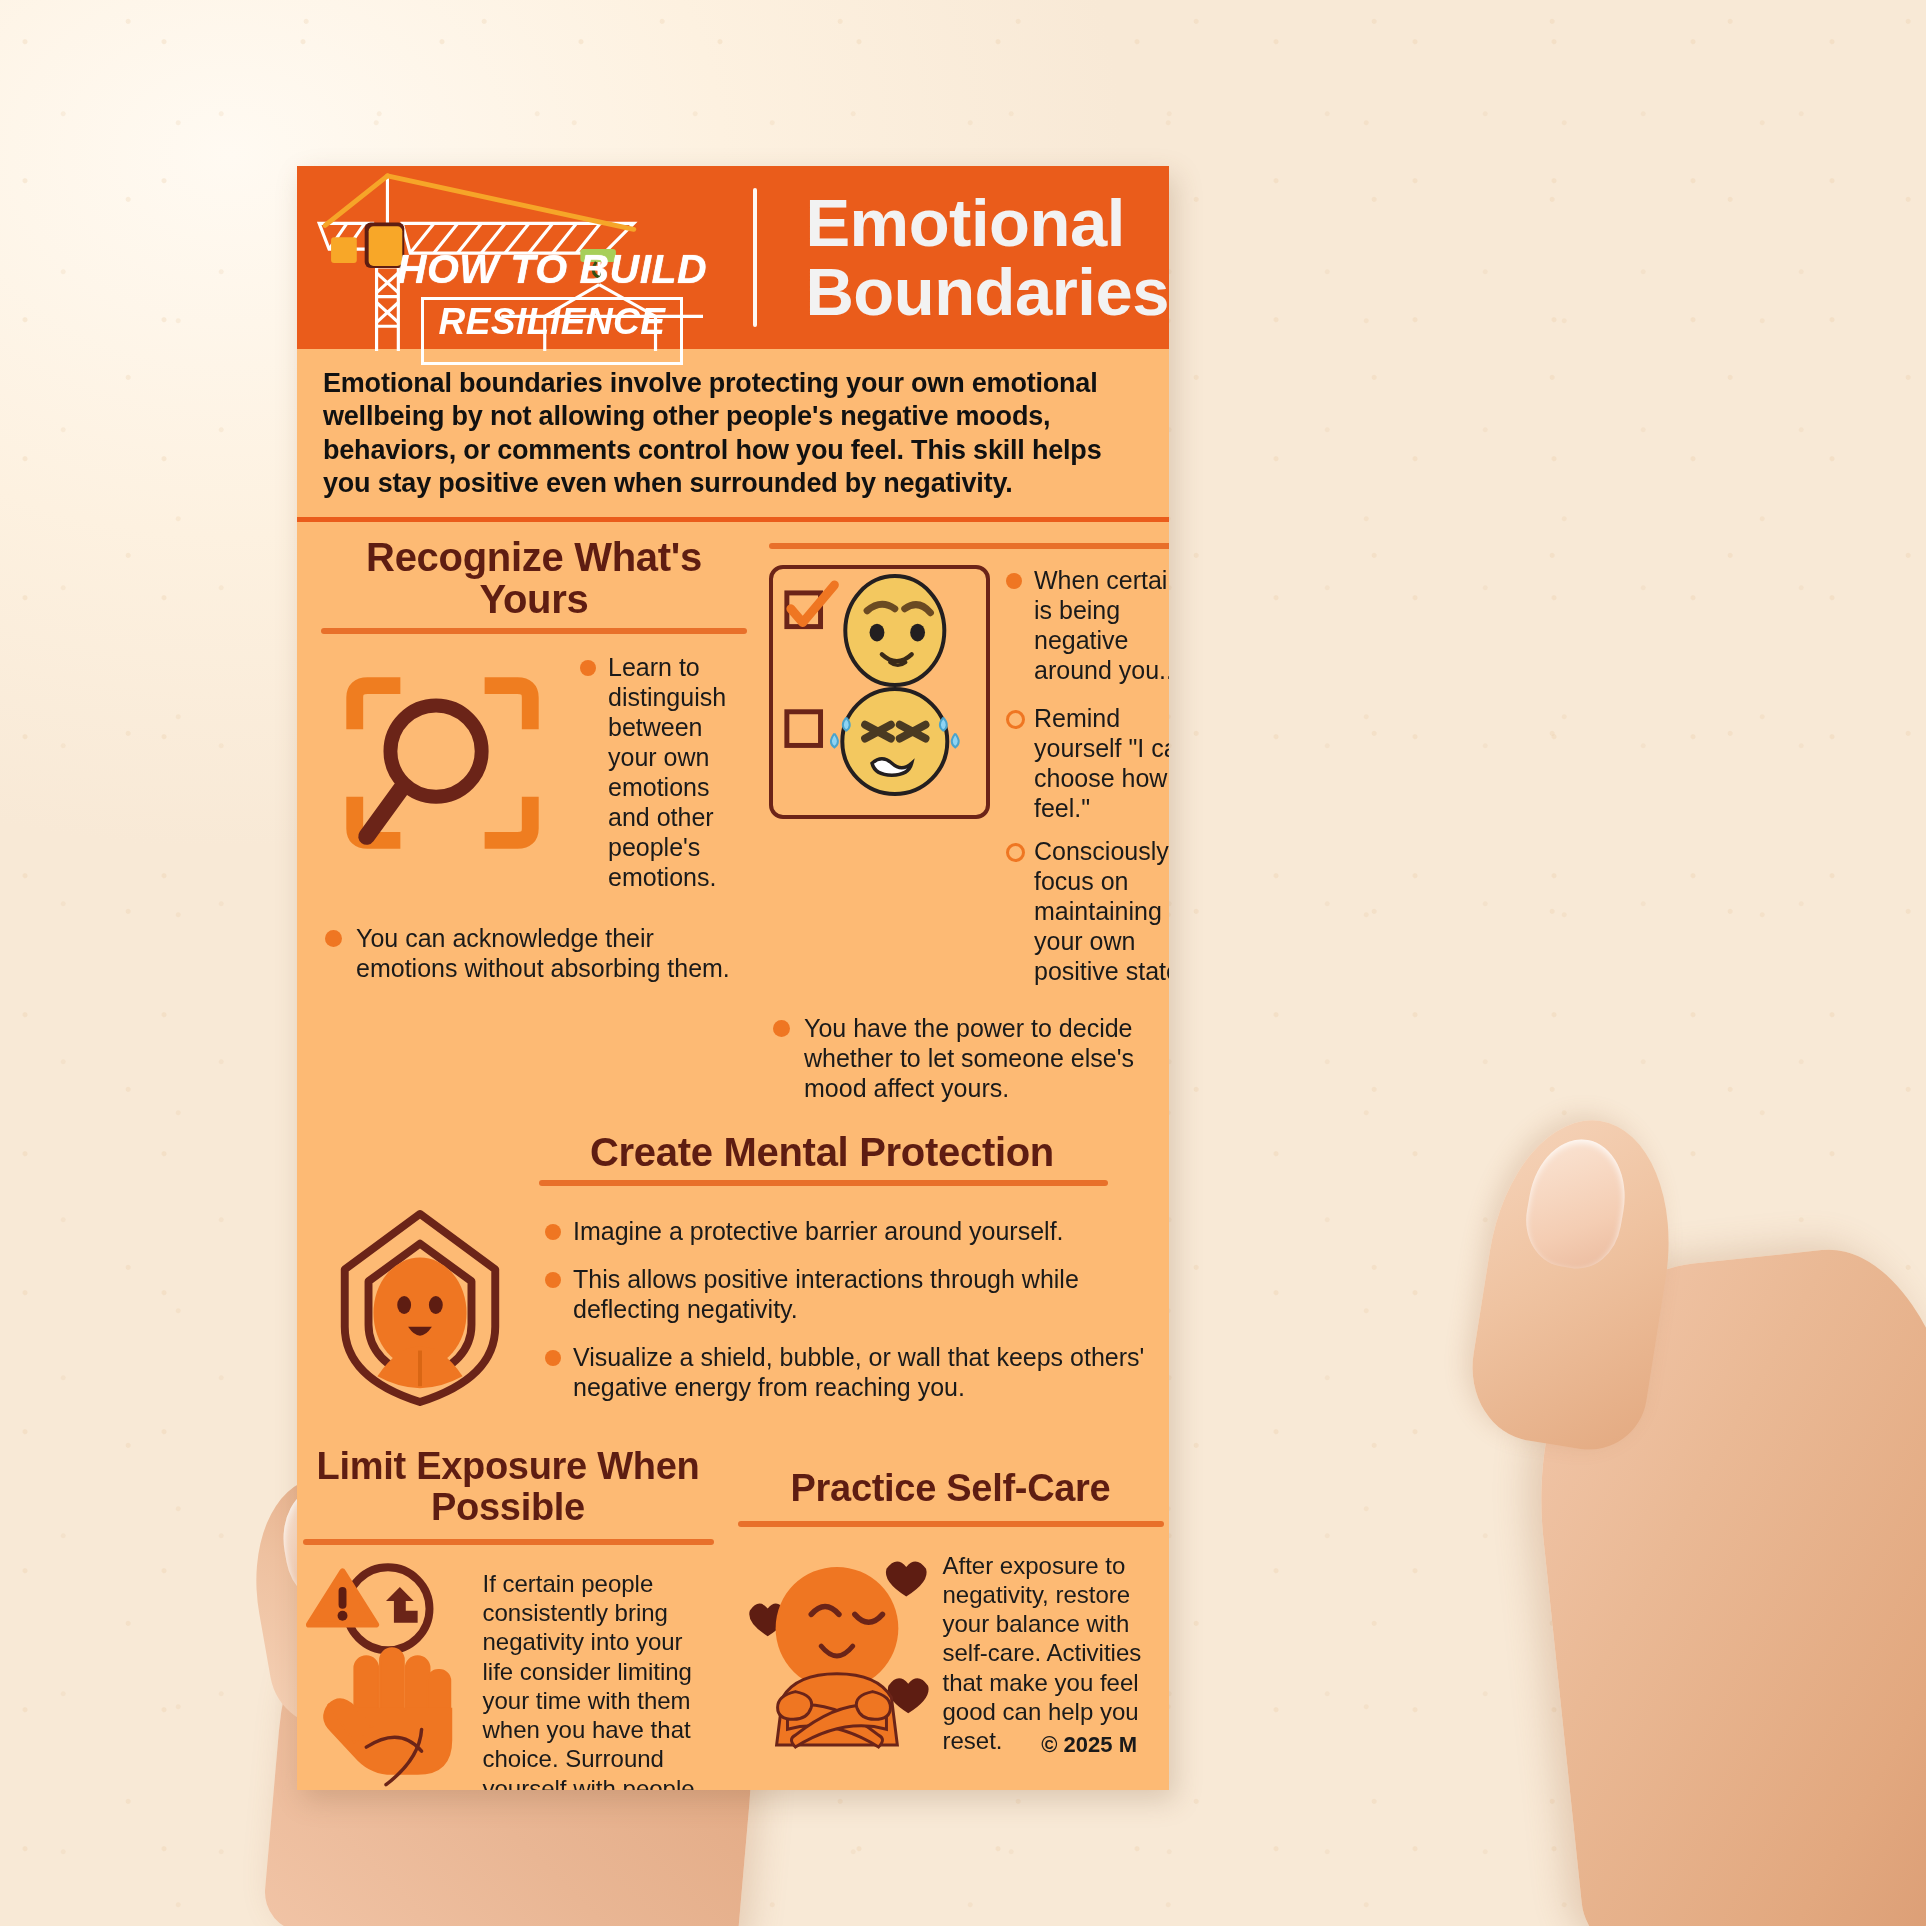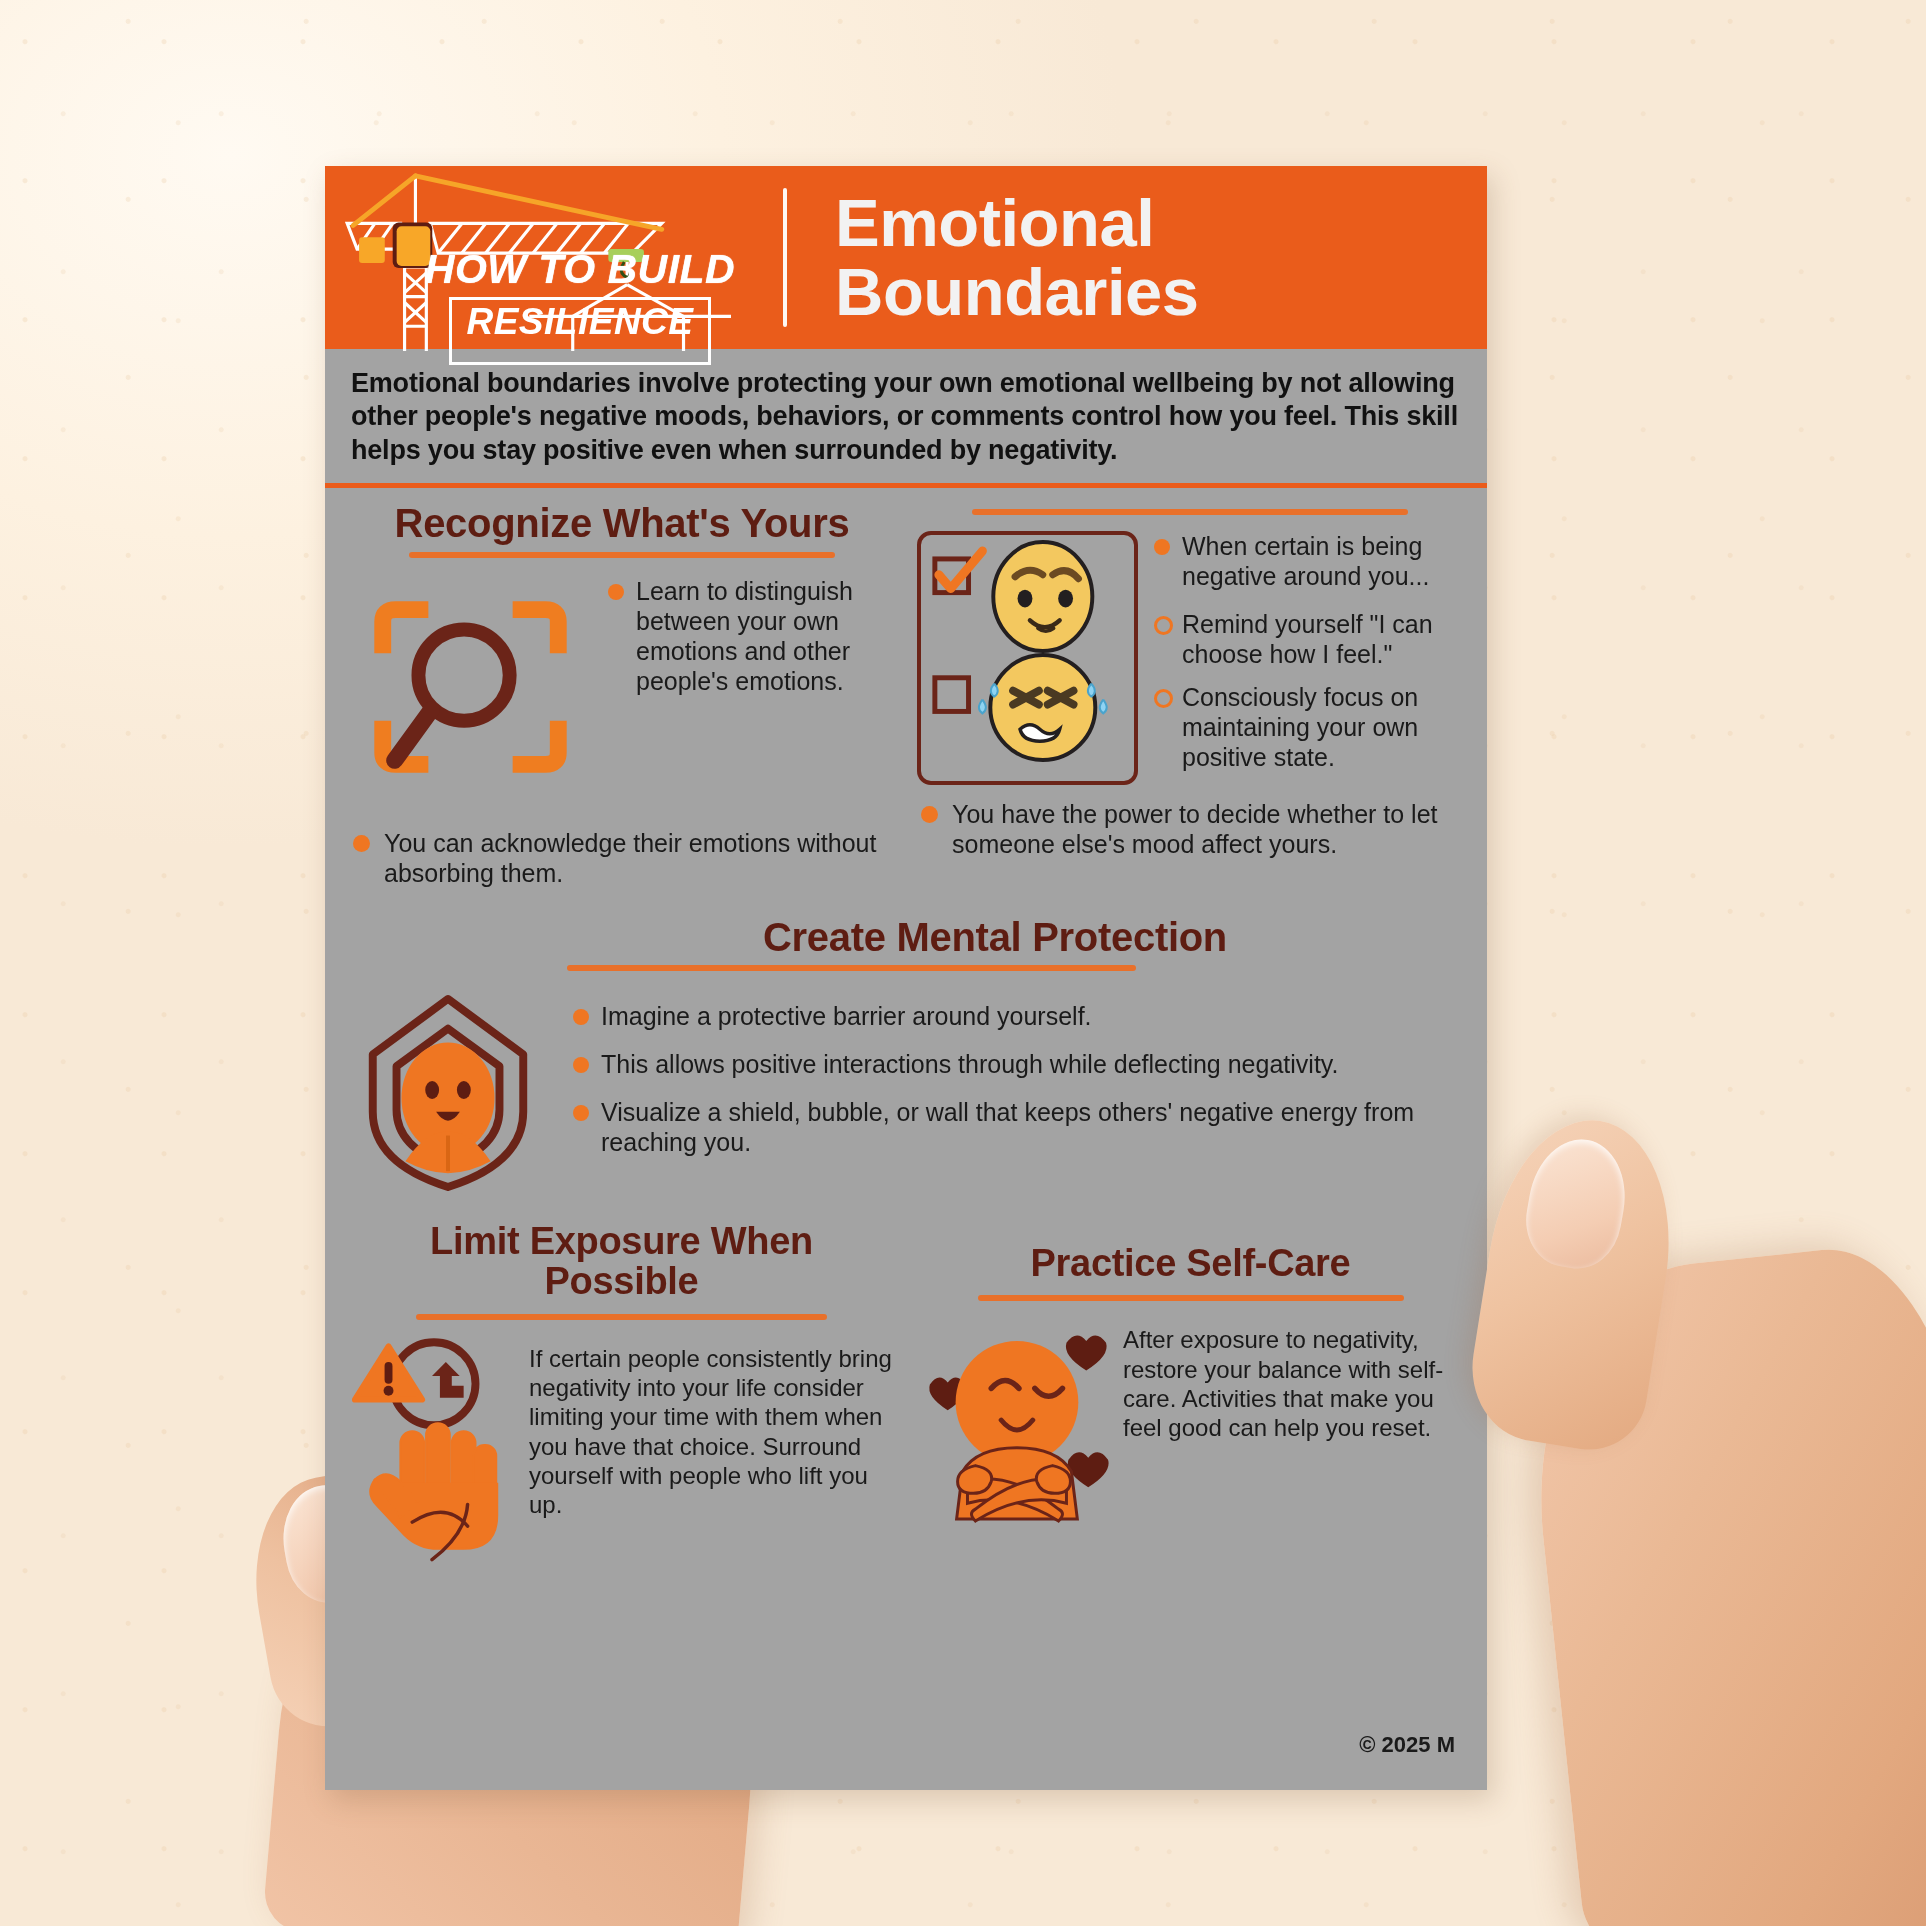--- a/index.html
+++ b/index.html
@@ -75,25 +75,24 @@
   #hand-left .nail{
     position:absolute;left:36px;top:30px;width:91px;height:117px;
     background:linear-gradient(150deg,#fbe7d7,#f3cbb1 70%,#e9b79a);
     border-radius:46px 46px 40px 40px/59px 59px 48px 48px;
     transform:rotate(-10deg);
     box-shadow:inset 0 3px 7px rgba(255,255,255,.85);
   }
 
   
   #poster{
-    position:absolute;left:297px;top:166px;width:1162px;height:1624px;
-    background:#a3a3a3;
+    position:absolute;left:297px;top:166px;width:872px;height:1624px;
+    background:#fdba74;
     box-shadow:6px 10px 26px rgba(120,80,50,.22);
     overflow:hidden;
-    margin-left:28px;
   }
 
   
   #header{
     height:183px;background:#ea5c1b;position:relative;display:flex;align-items:center;
   }
   #brand{
     position:relative;width:450px;height:100%;
   }
   #brand svg{position:absolute;left:10px;top:2px;}

